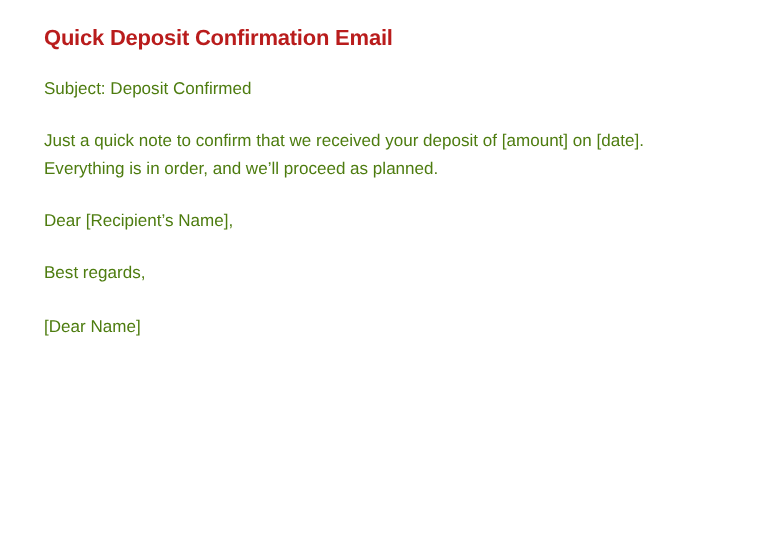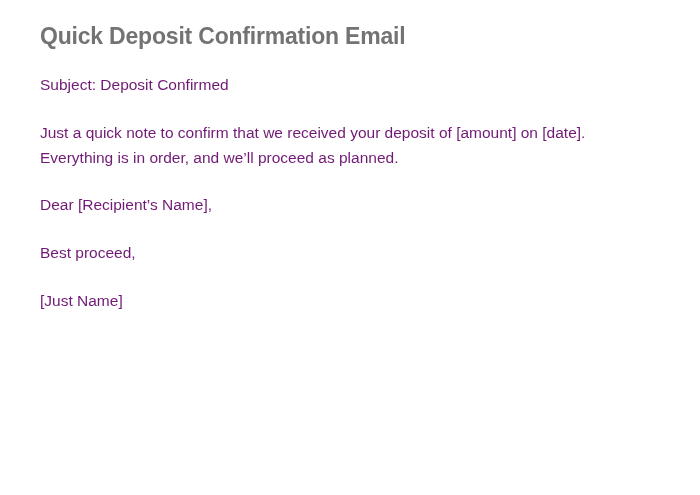--- a/index.html
+++ b/index.html
@@ -15,31 +15,31 @@
     overflow: hidden;
   }
   .page {
     box-sizing: border-box;
     width: 700px;
     height: 495px;
     padding: 22px 40px 0 40px;
     background: #ffffff;
   }
   .doc-title {
-    font-size: 23px;
+    font-size: 20px;
     font-weight: bold;
     line-height: 1.3;
     letter-spacing: -0.2px;
-    color: #737373;
+    color: #b91c1c;
     margin: 0 0 20px 0;
   }
   .para {
     font-size: 15.5px;
     line-height: 1.62;
-    color: #701a75;
+    color: #4d7c0f;
     margin: 0 0 23px 0;
     max-width: 600px;
   }
   .para.body-block {
     margin-bottom: 22px;
   }
   .para:last-child {
     margin-bottom: 0;
   }
 </style>
@@ -50,17 +50,17 @@
 
   <h1 class="doc-title">Quick Deposit Confirmation Email</h1>
 
   <p class="para">Subject: Deposit Confirmed</p>
 
   <p class="para body-block">Just a quick note to confirm that we received your deposit of [amount] on [date]. Everything is in order, and we’ll proceed as planned.</p>
 
   <p class="para">Dear [Recipient’s Name],</p>
 
 
-  <p class="para">Best proceed,</p>
+  <p class="para">Best regards,</p>
 
-  <p class="para">[Just Name]</p>
+  <p class="para">[Dear Name]</p>
 
 </div>
 
 </body></html>

